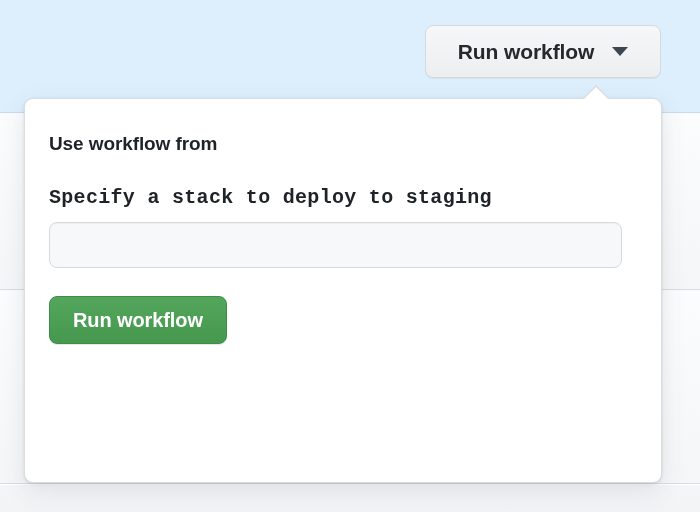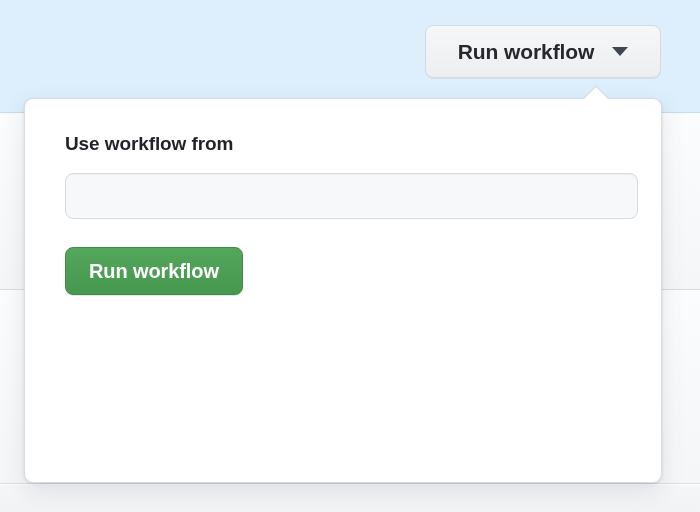--- a/index.html
+++ b/index.html
@@ -128,21 +128,21 @@
     border-right: 13px solid transparent;
     border-bottom: 13px solid #ffffff;
   }
 
   .popover-body {
     position: absolute;
     left: 0;
     top: 0;
     right: 0;
     bottom: 0;
-    padding: 34px 32px 0 40px;
+    padding: 34px 32px 0 24px;
     box-sizing: border-box;
   }
 
   .section-title {
     font-size: 19px;
     font-weight: 700;
     color: #1f2328;
     margin: 0 0 18px 0;
     letter-spacing: -0.1px;
   }
@@ -244,20 +244,21 @@
 
   <div class="popover">
     <span class="popover-arrow-outer"></span>
     <span class="popover-arrow-inner"></span>
 
     <div class="popover-body">
 
       <div class="section-title">Use workflow from</div>
 
 
+      <div class="field-label">Specify a stack to deploy to staging</div>
 
       <input class="text-input" type="text" value="" placeholder="" style="">
 
       <button class="submit-btn">Run workflow</button>
 
     </div>
   </div>
 
 </div>
 

